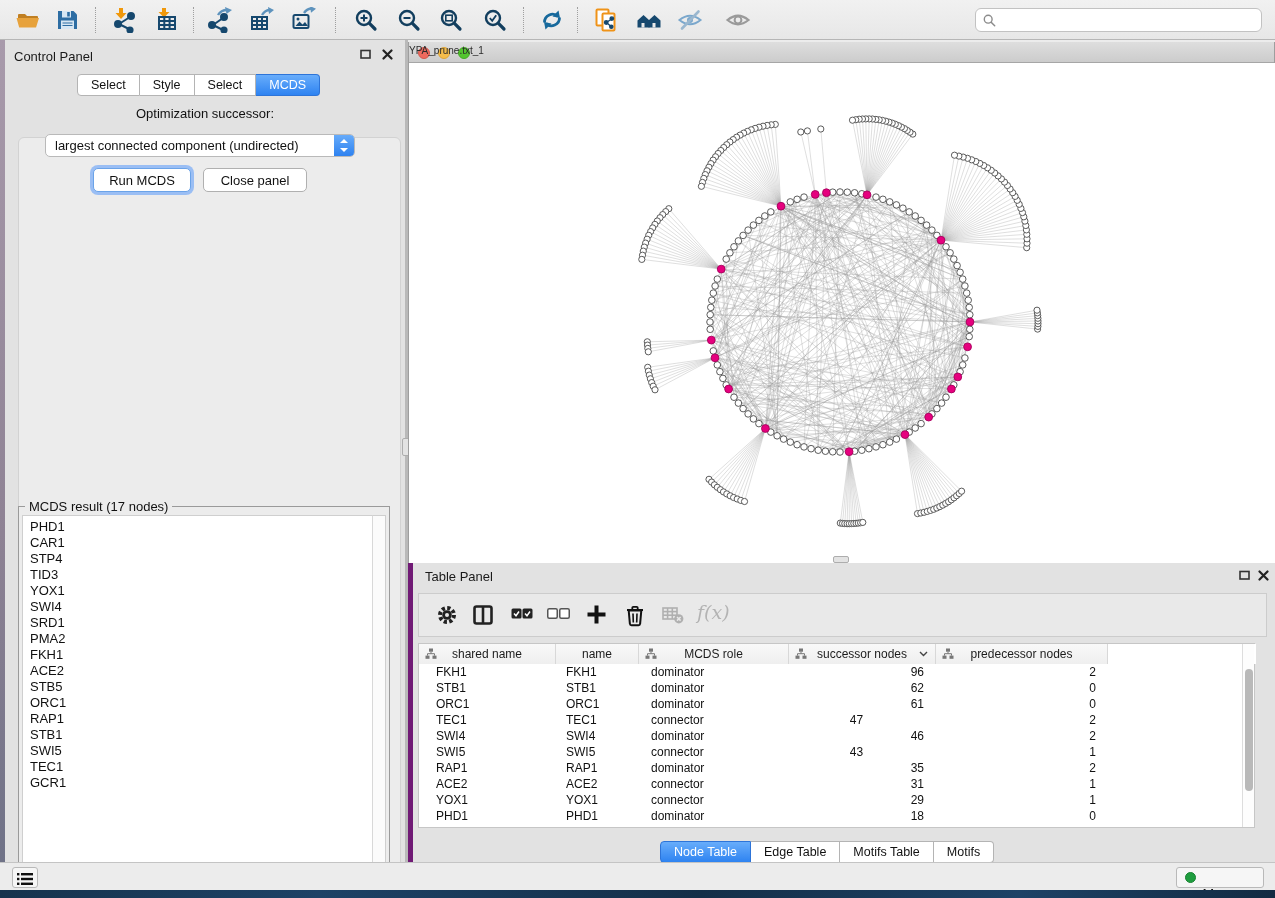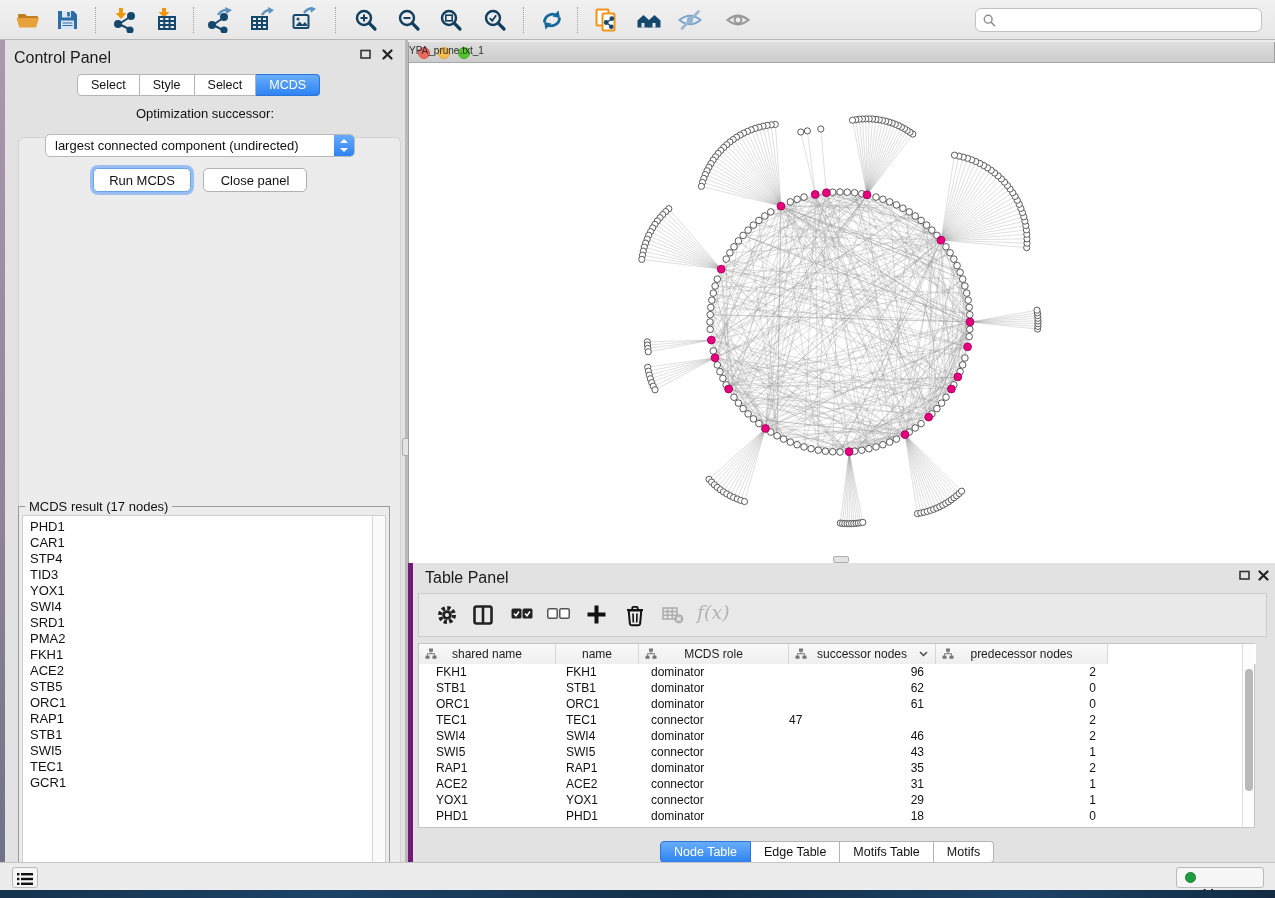--- a/index.html
+++ b/index.html
@@ -19,21 +19,21 @@
   .searchbox input { border:none; outline:none; flex:1; height:20px; font:12px "Liberation Sans",sans-serif; background:transparent; padding-left:5px; }
 
   
   .left-strip { position:absolute; left:0; top:40px; width:5px; height:822px;
                 background:linear-gradient(180deg,#a89aab,#8e8294 60%,#6f7287); }
   .bottom-strip { position:absolute; left:0; top:890px; width:1275px; height:8px;
                 background:linear-gradient(90deg,#16334d,#1d4266 25%,#142f48 55%,#1d4266 80%,#122b42); }
 
   
   .control-panel { position:absolute; left:5px; top:40px; width:400px; height:822px; background:#e2e2e2; }
-  .panel-title { position:absolute; left:9px; top:9px; font-size:16px; color:#1a1a1a; }
+  .panel-title { position:absolute; left:9px; top:9px; font-size:13px; color:#1a1a1a; }
   .win-ctl { position:absolute; top:8px; width:14px; height:13px; border:none; background:transparent; padding:0; cursor:pointer; }
   .win-ctl svg { width:11px; height:11px; display:block; }
   .seg-row { position:absolute; display:flex; }
   .seg-btn { height:22px; padding:0 13px; background:#fff; border:1px solid #b4b4b4; border-left:none;
              font:12.5px "Liberation Sans",sans-serif; color:#111; cursor:pointer; }
   .seg-btn:first-child { border-left:1px solid #b4b4b4; border-radius:4px 0 0 4px; }
   .seg-btn:last-child { border-radius:0 4px 4px 0; }
   .seg-btn.active { background:linear-gradient(#68adfb,#2e83f1); border-color:#2d74d8; color:#fff; }
   .cp-inner { position:absolute; left:13px; top:97px; width:383px; height:751px; background:#ececec;
               border:1px solid #d2d2d2; border-radius:6px; }
@@ -1247,35 +1247,35 @@
             <div class="td" style="width: 137px; text-align: left; padding-left: 17px;">ORC1</div>
             <div class="td" style="width: 83px; text-align: left; padding-left: 10px;">ORC1</div>
             <div class="td" style="width: 150px; text-align: left; padding-left: 12px;">dominator</div>
             <div class="td" style="width: 147px; text-align: right; padding-right: 12px;">61</div>
             <div class="td" style="width: 172px; text-align: right; padding-right: 12px;">0</div>
           </div>
           <div class="tr">
             <div class="td" style="width: 137px; text-align: left; padding-left: 17px;">TEC1</div>
             <div class="td" style="width: 83px; text-align: left; padding-left: 10px;">TEC1</div>
             <div class="td" style="width: 150px; text-align: left; padding-left: 12px;">connector</div>
-            <div class="td" style="width: 147px; text-align: left; padding-right: 12px;">47</div>
+            <div class="td" style="width: 147px; text-align: center; padding-right: 12px;">47</div>
             <div class="td" style="width: 172px; text-align: right; padding-right: 12px;">2</div>
           </div>
           <div class="tr">
             <div class="td" style="width: 137px; text-align: left; padding-left: 17px;">SWI4</div>
             <div class="td" style="width: 83px; text-align: left; padding-left: 10px;">SWI4</div>
             <div class="td" style="width: 150px; text-align: left; padding-left: 12px;">dominator</div>
             <div class="td" style="width: 147px; text-align: right; padding-right: 12px;">46</div>
             <div class="td" style="width: 172px; text-align: right; padding-right: 12px;">2</div>
           </div>
           <div class="tr">
             <div class="td" style="width: 137px; text-align: left; padding-left: 17px;">SWI5</div>
             <div class="td" style="width: 83px; text-align: left; padding-left: 10px;">SWI5</div>
             <div class="td" style="width: 150px; text-align: left; padding-left: 12px;">connector</div>
-            <div class="td" style="width: 147px; text-align: right; padding-right: 12px;">43</div>
+            <div class="td" style="width: 147px; text-align: center; padding-right: 12px;">43</div>
             <div class="td" style="width: 172px; text-align: right; padding-right: 12px;">1</div>
           </div>
           <div class="tr">
             <div class="td" style="width: 137px; text-align: left; padding-left: 17px;">RAP1</div>
             <div class="td" style="width: 83px; text-align: left; padding-left: 10px;">RAP1</div>
             <div class="td" style="width: 150px; text-align: left; padding-left: 12px;">dominator</div>
             <div class="td" style="width: 147px; text-align: right; padding-right: 12px;">35</div>
             <div class="td" style="width: 172px; text-align: right; padding-right: 12px;">2</div>
           </div>
           <div class="tr">

